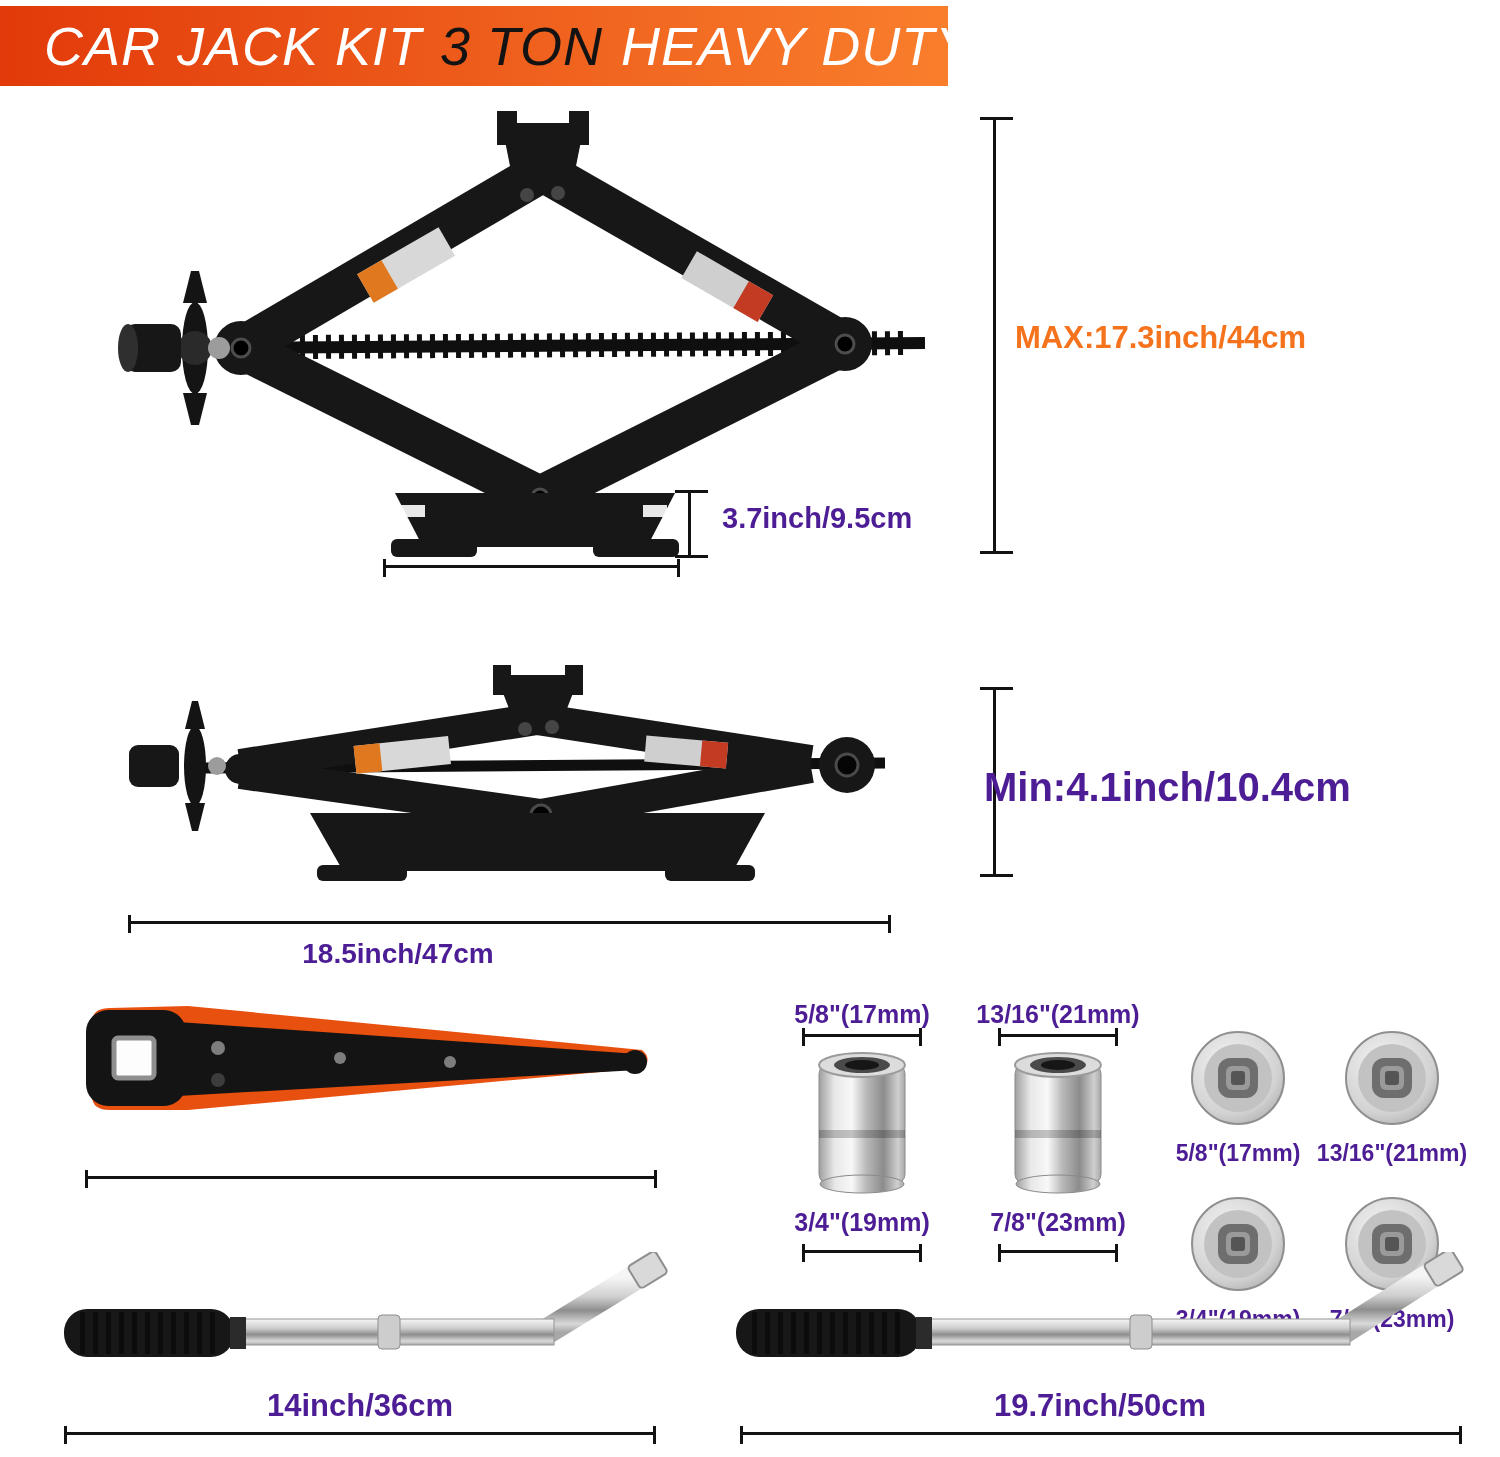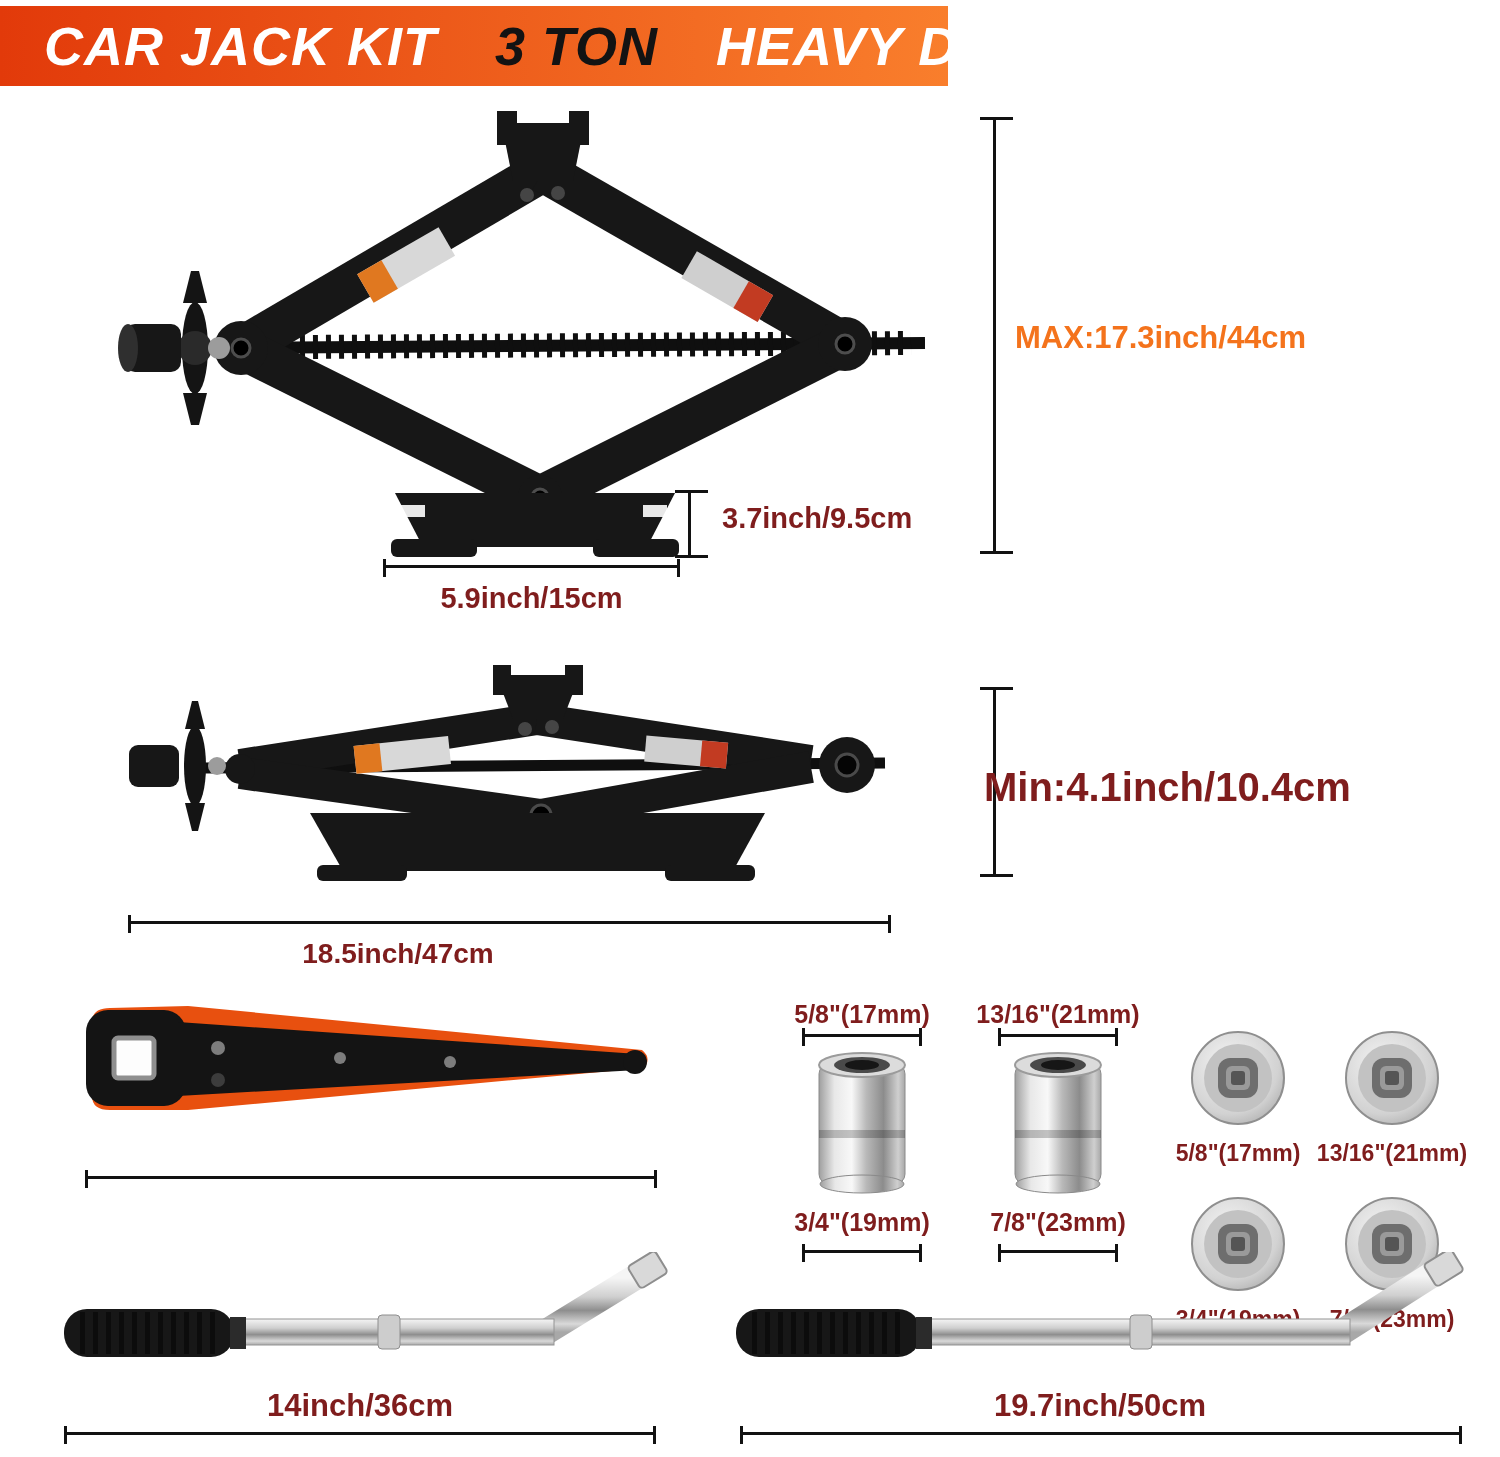--- a/index.html
+++ b/index.html
@@ -6,36 +6,35 @@
   html,body { background:#ffffff; }
   body { font-family:"Liberation Sans", sans-serif; }
   .page { position:relative; width:1500px; height:1457px; background:#fff; overflow:hidden; }
   .abs { position:absolute; }
 
   
   .banner {
     position:absolute; left:0; top:6px; width:948px; height:80px;
     background:linear-gradient(90deg,#e23a0a,#f97e2c);
     display:flex; align-items:center; padding-left:44px;
-    font-style:italic; font-weight:700; font-size:54px; letter-spacing:1px;
+    font-style:italic; font-weight:400; font-size:54px; letter-spacing:1px;
     white-space:nowrap;
-    gap:40px;
   }
   .banner .w { color:#ffffff; }
   .banner .b { color:#131313; margin:0 18px; }
 
   
   .hdim { position:absolute; height:0; border-top:3px solid #121212; }
   .hdim::before,.hdim::after { content:""; position:absolute; top:-9px; width:3px; height:18px; background:#121212; }
   .hdim::before { left:0; } .hdim::after { right:0; }
   .vdim { position:absolute; width:0; border-left:3px solid #121212; }
   .vdim::before,.vdim::after { content:""; position:absolute; left:-16px; width:33px; height:3px; background:#121212; }
   .vdim::before { top:0; } .vdim::after { bottom:0; }
 
-  .dim-label { position:absolute; font-weight:700; color:#7f1d1d; font-size:30px; white-space:nowrap; }
+  .dim-label { position:absolute; font-weight:700; color:#4c1d95; font-size:30px; white-space:nowrap; }
   .dim-label.center { text-align:center; }
   .dim-label.orange { color:#f4731c; }
   .dim-label.sm { font-size:25px; }
   .dim-label.xs { font-size:23px; }
 
   svg { display:block; }
 </style>
 </head>
 <body>
 
@@ -124,21 +123,20 @@
     </svg>
   </div>
 
   <div class="vdim" style="left:993px;top:117px;height:437px;"></div>
   <div class="dim-label orange" style="left:1015px;top:320px;font-size:31px;">MAX:17.3inch/44cm</div>
 
   <div class="vdim" style="left:688px;top:490px;height:68px;"></div>
   <div class="dim-label" style="left:722px;top:502px;font-size:29px;">3.7inch/9.5cm</div>
 
   <div class="hdim" style="left:383px;top:565px;width:297px;"></div>
-  <div class="dim-label center" style="left:383px;top:582px;width:297px;font-size:29px;">5.9inch/15cm</div>
 
   <div class="abs" style="left:105px;top:665px;width:830px;height:240px;">
     <svg viewBox="0 0 830 240" width="830" height="240">
 
       <line x1="100" y1="103" x2="780" y2="98" stroke="#0f0f0f" stroke-width="11"></line>
 
       <line x1="432" y1="54" x2="135" y2="100" stroke="#171717" stroke-width="32"></line>
       <line x1="432" y1="54" x2="706" y2="96" stroke="#171717" stroke-width="32"></line>
       <line x1="135" y1="108" x2="436" y2="150" stroke="#171717" stroke-width="32"></line>
       <line x1="706" y1="102" x2="436" y2="150" stroke="#171717" stroke-width="32"></line>

